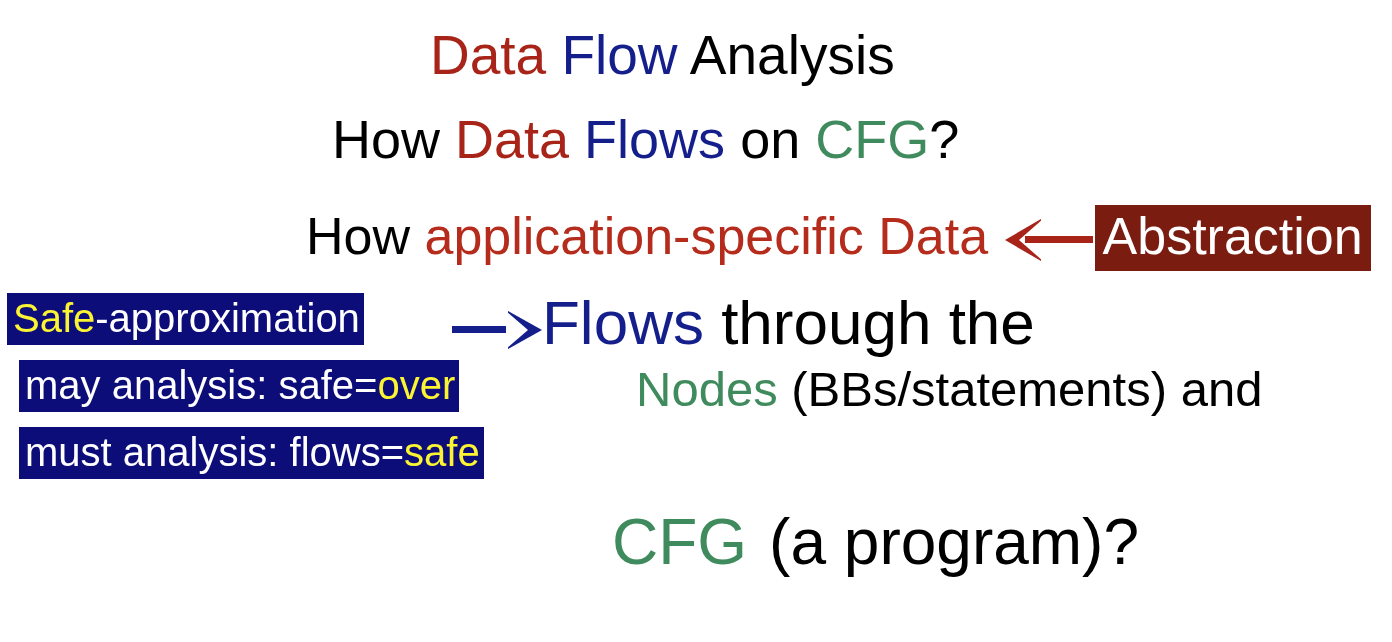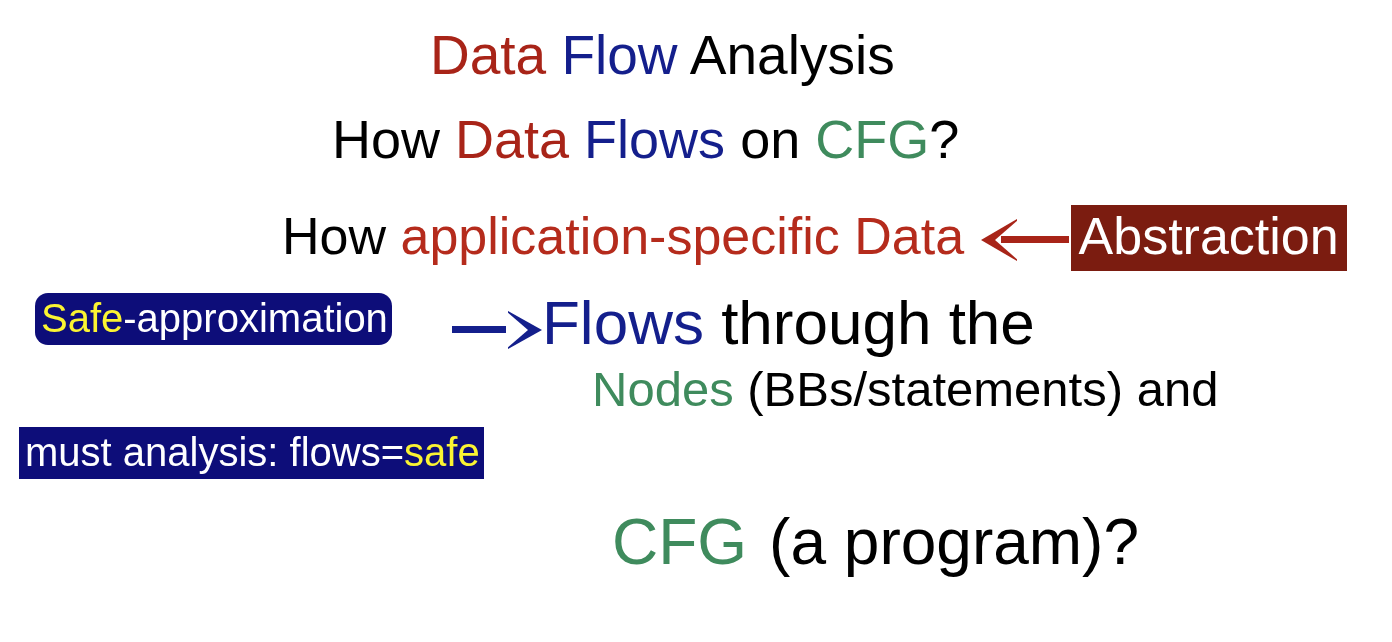--- a/index.html
+++ b/index.html
@@ -47,21 +47,21 @@
   
   #line2 {
     left: 294px;
     top: 112px;
     font-size: 54px;
     margin-left: 38px;
   }
 
   
   #line3 {
-    left: 282px;
+    left: 306px;
     top: 210px;
     font-size: 52px;
   }
   .arrow-left {
     display: inline-block;
     position: relative;
     width: 92px;
     height: 44px;
     vertical-align: -6px;
   }
@@ -102,21 +102,21 @@
   
   .hl-navy {
     position: absolute;
     background: #0d0d79;
     color: #ffffff;
     white-space: nowrap;
     font-size: 40px;
     line-height: 1.0;
     padding: 5px 4px 7px 6px;
   }
-  #box-safe   { left: 35px;  top: 293px; border-radius: 13px; }
+  #box-safe   { left: 7px;  top: 293px; }
   #box-may    { left: 19px;  top: 360px; }
   #box-must   { left: 19px;  top: 427px; }
 
   
   #line4 {
     left: 452px;
     top: 292px;
     font-size: 62px;
   }
   .arrow-right {
@@ -149,21 +149,21 @@
     right: 14px;
     top: 3px;
     width: 0;
     height: 0;
     border-top: 19px solid transparent;
     border-bottom: 19px solid transparent;
     border-left: 22px solid #ffffff;
   }
 
   
-  #line5 { left: 592px; top: 365px; font-size: 49px; }
+  #line5 { left: 636px; top: 365px; font-size: 49px; }
   #line6 { left: 612px; top: 437px; font-size: 49px; }
   #line7 { left: 612px; top: 510px; font-size: 64px; }
 
   .sp { display: inline-block; width: 22px; }
 </style>
 </head>
 <body>
 
 <div class="slide">
 
@@ -176,20 +176,23 @@
   </div>
 
   <div class="line" id="line3">
     <span class="c-black">How </span><span class="c-red2">application-specific Data </span><span class="arrow-left"><span class="head"></span><span class="notch"></span><span class="shaft"></span></span><span class="hl-maroon">Abstraction</span>
   </div>
 
   <div class="hl-navy" id="box-safe">
     <span class="c-yellow">Safe</span><span class="c-white">-approximation</span>
   </div>
 
+  <div class="hl-navy" id="box-may">
+    <span class="c-white">may analysis: safe=</span><span class="c-yellow">over</span>
+  </div>
 
   <div class="hl-navy" id="box-must">
     <span class="c-white">must analysis: flows=</span><span class="c-yellow">safe</span>
   </div>
 
   <div class="line" id="line4">
     <span class="arrow-right"><span class="shaft"></span><span class="head"></span><span class="notch"></span></span><span class="c-blue">Flows </span><span class="c-black">through the</span>
   </div>
 
   <div class="line" id="line5">

